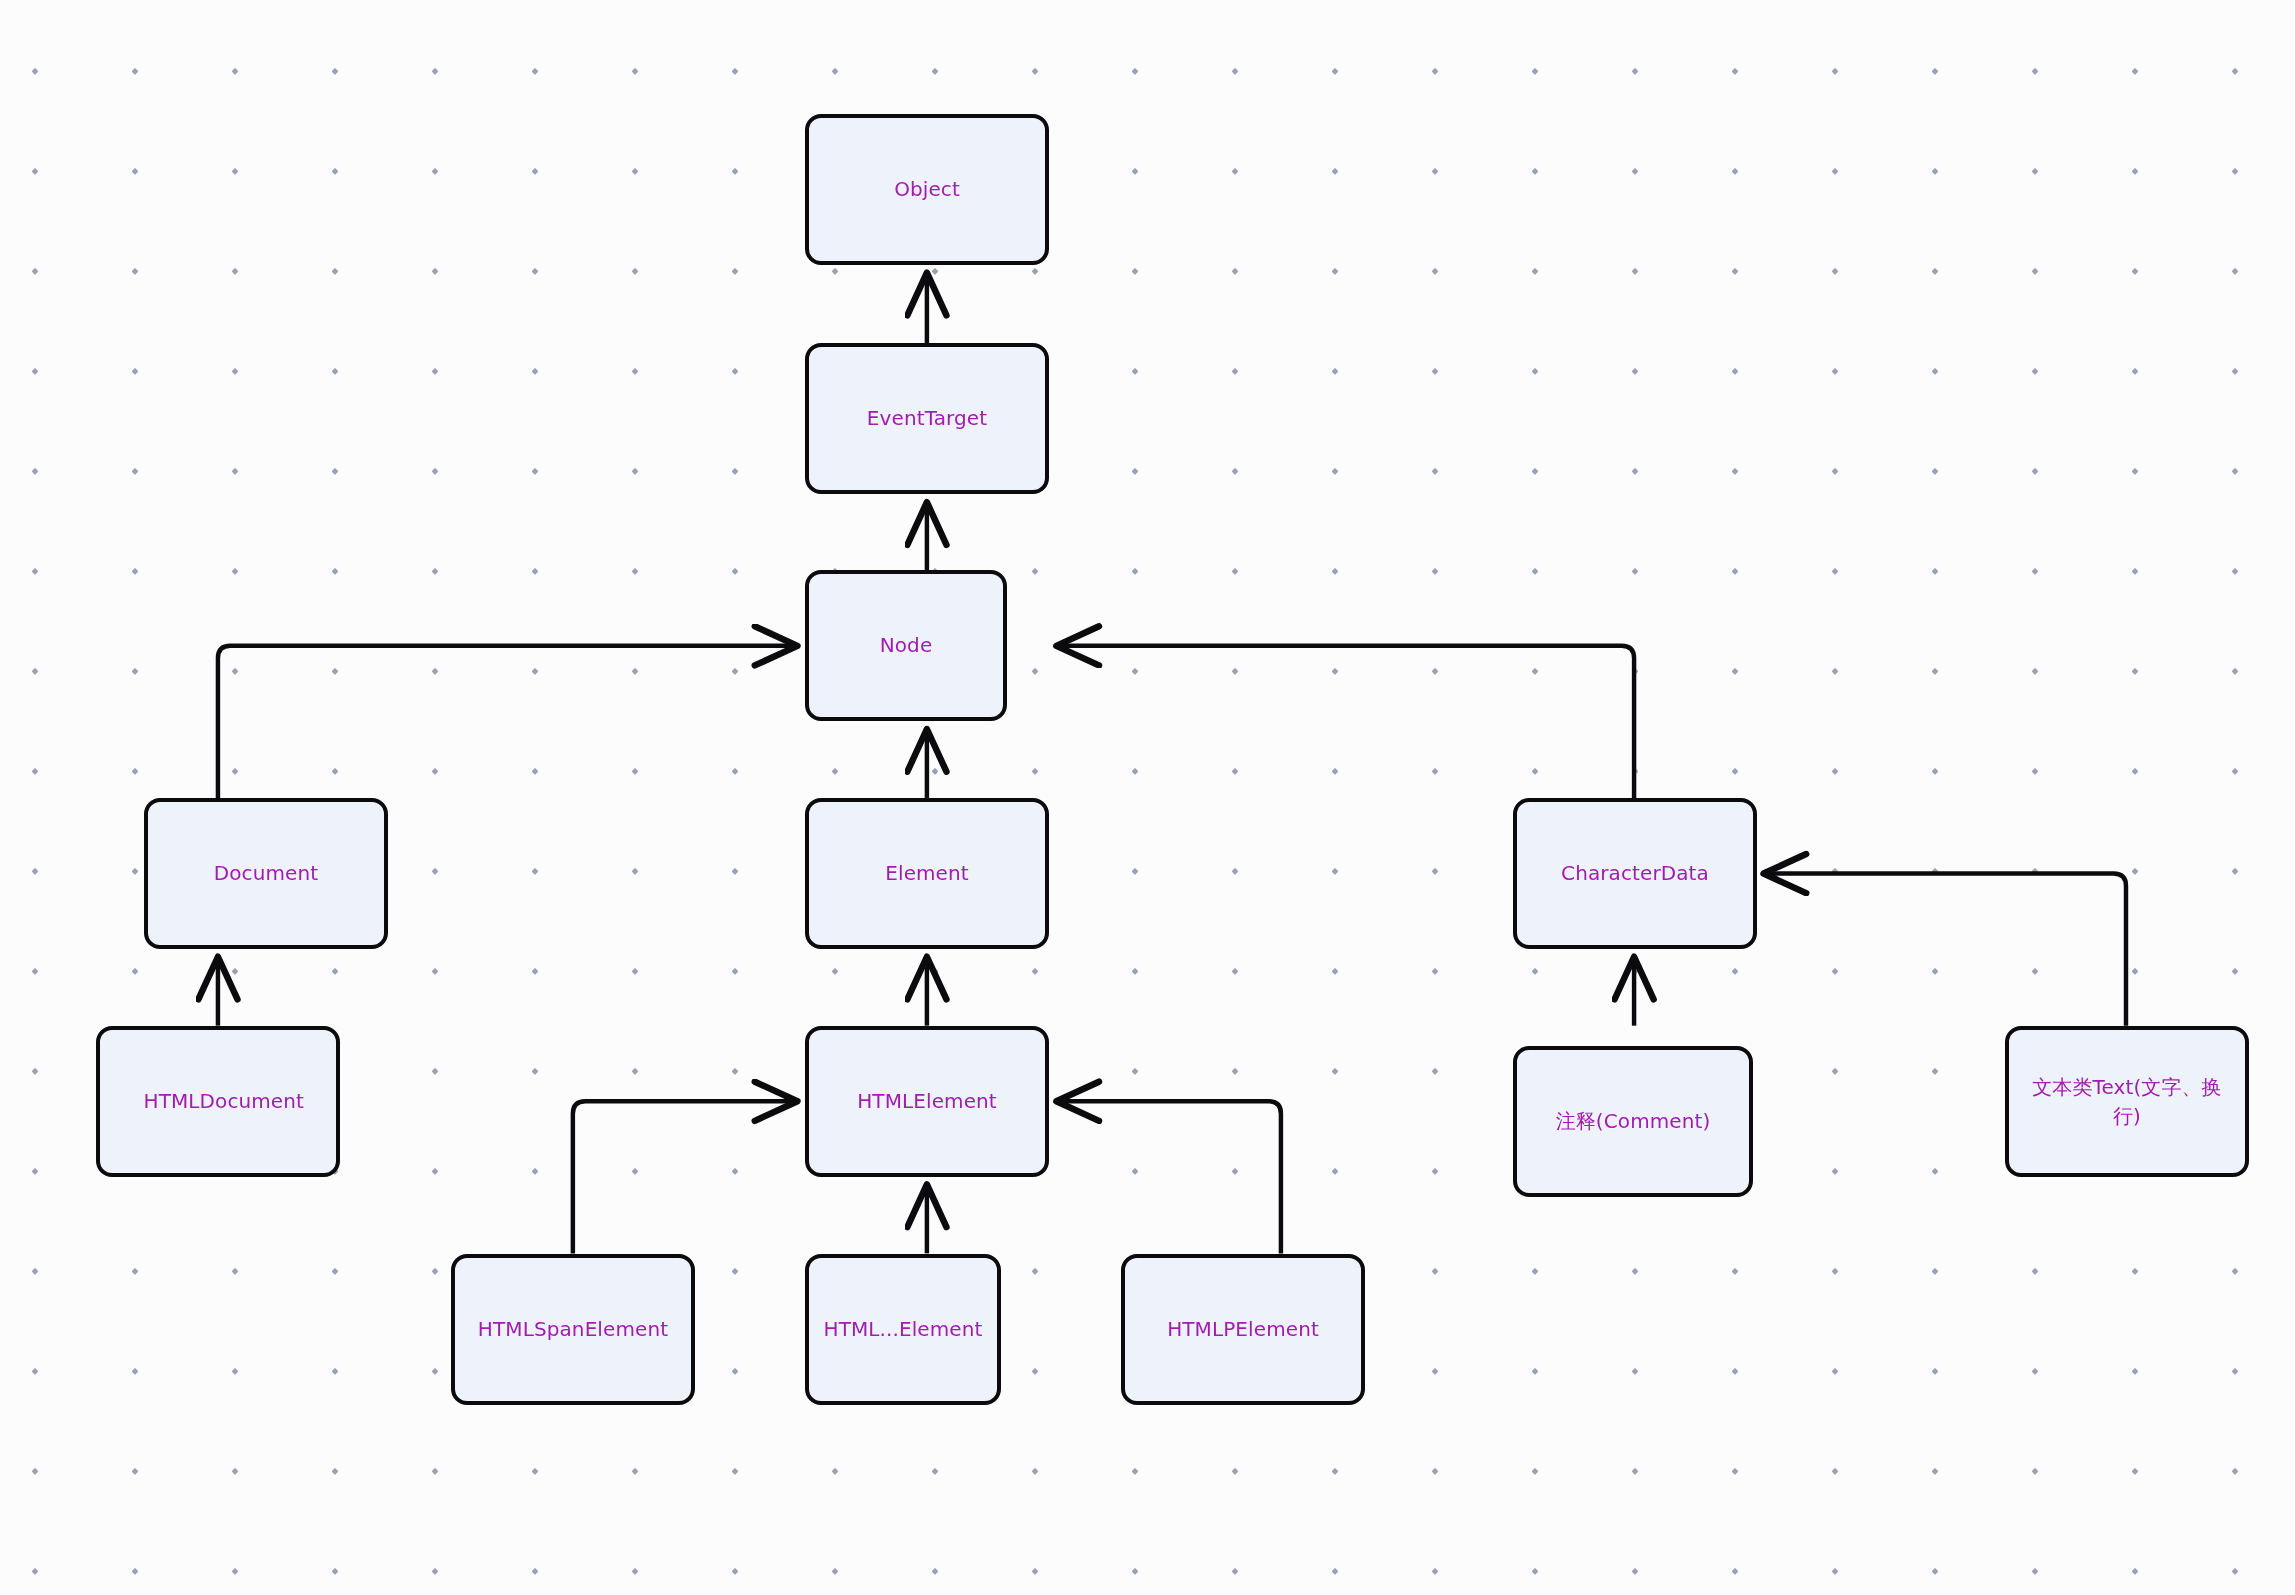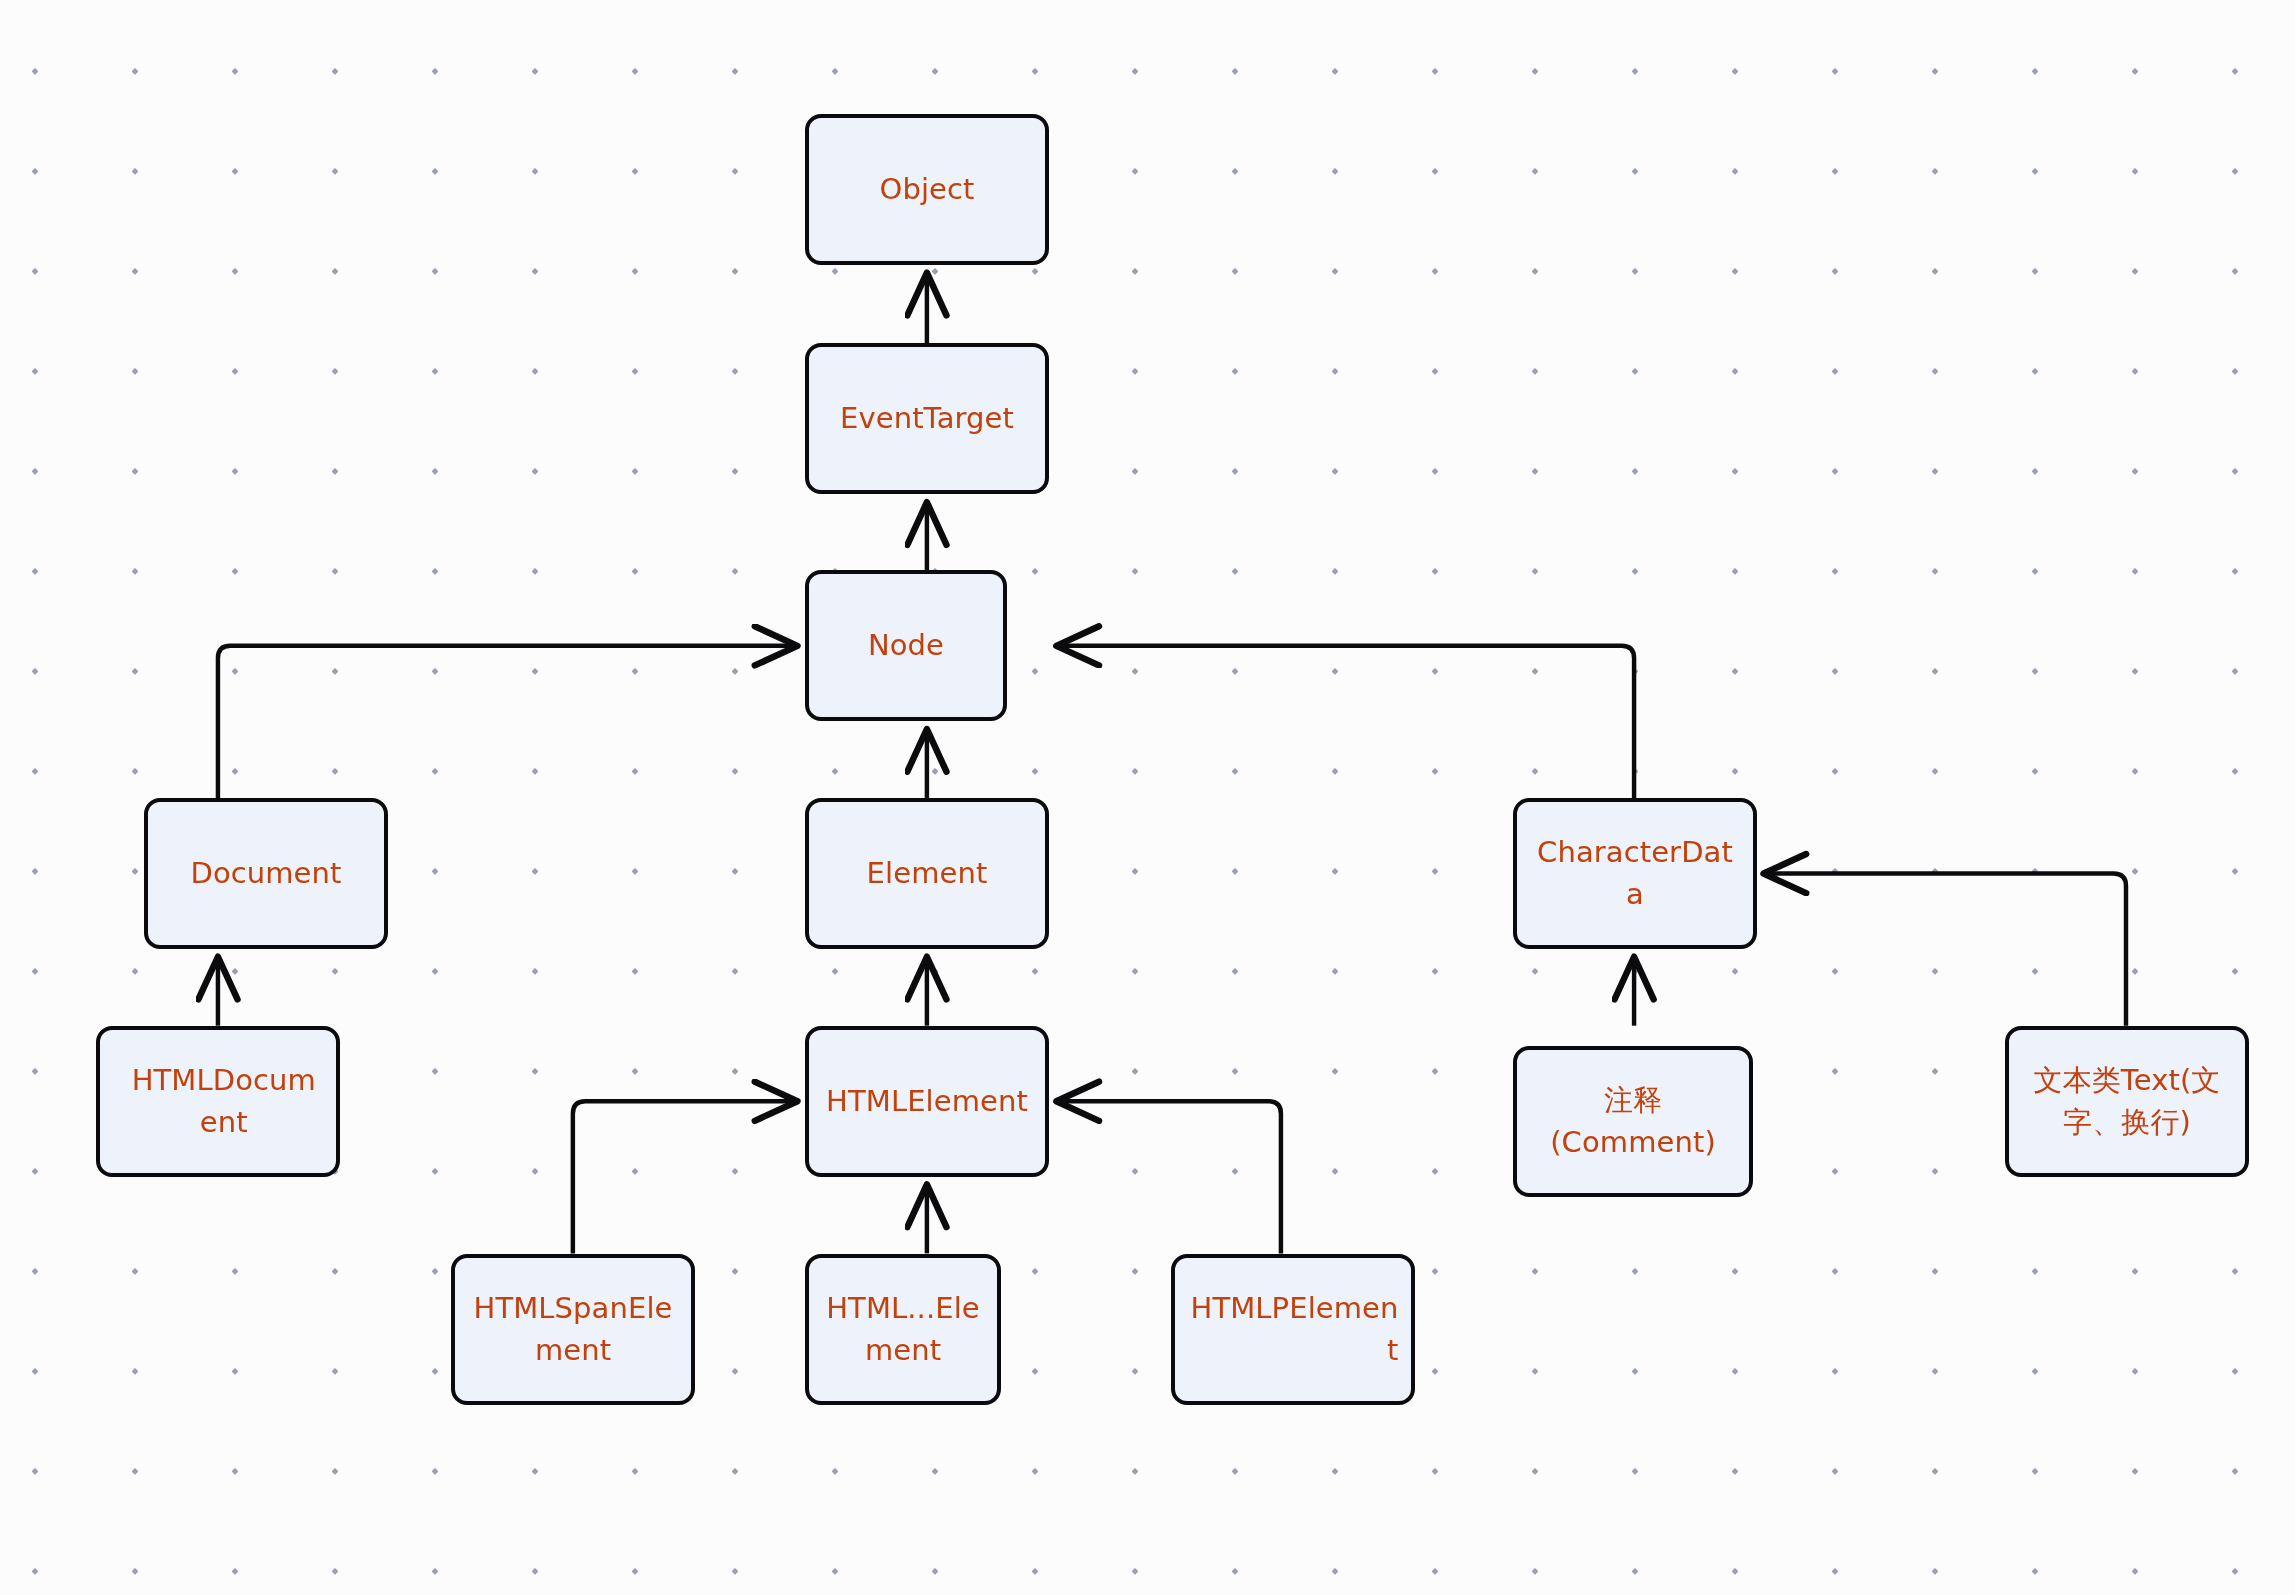--- a/index.html
+++ b/index.html
@@ -29,22 +29,22 @@
   .node {
     position: absolute;
     box-sizing: border-box;
     background: #edf2fb;
     border: 4.4px solid #0b0b0d;
     border-radius: 16px;
     display: flex;
     align-items: center;
     justify-content: center;
     text-align: center;
-    color: #c2410c;
-    font-size: 29px;
+    color: #a21caf;
+    font-size: 20px;
     line-height: 1.42;
     padding: 5.3px 12.5px;
     letter-spacing: 0.1px;
     word-break: break-word;
   }
   .node-label {
     display: block;
     width: 100%;
   }
 </style>
@@ -128,18 +128,18 @@
   </div>
 
   <div class="node" style="left:451px; top:1254px; width:244px; height:151px;">
     <span class="node-label">HTMLSpanElement</span>
   </div>
 
   <div class="node" style="left:805px; top:1254px; width:196px; height:151px;">
     <span class="node-label">HTML...Element</span>
   </div>
 
-  <div class="node" style="left:1171px; top:1254px; width:244px; height:151px;text-align:right;">
+  <div class="node" style="left:1121px; top:1254px; width:244px; height:151px;">
     <span class="node-label">HTMLPElement</span>
   </div>
 
 </div>
 
 
 </body></html>

